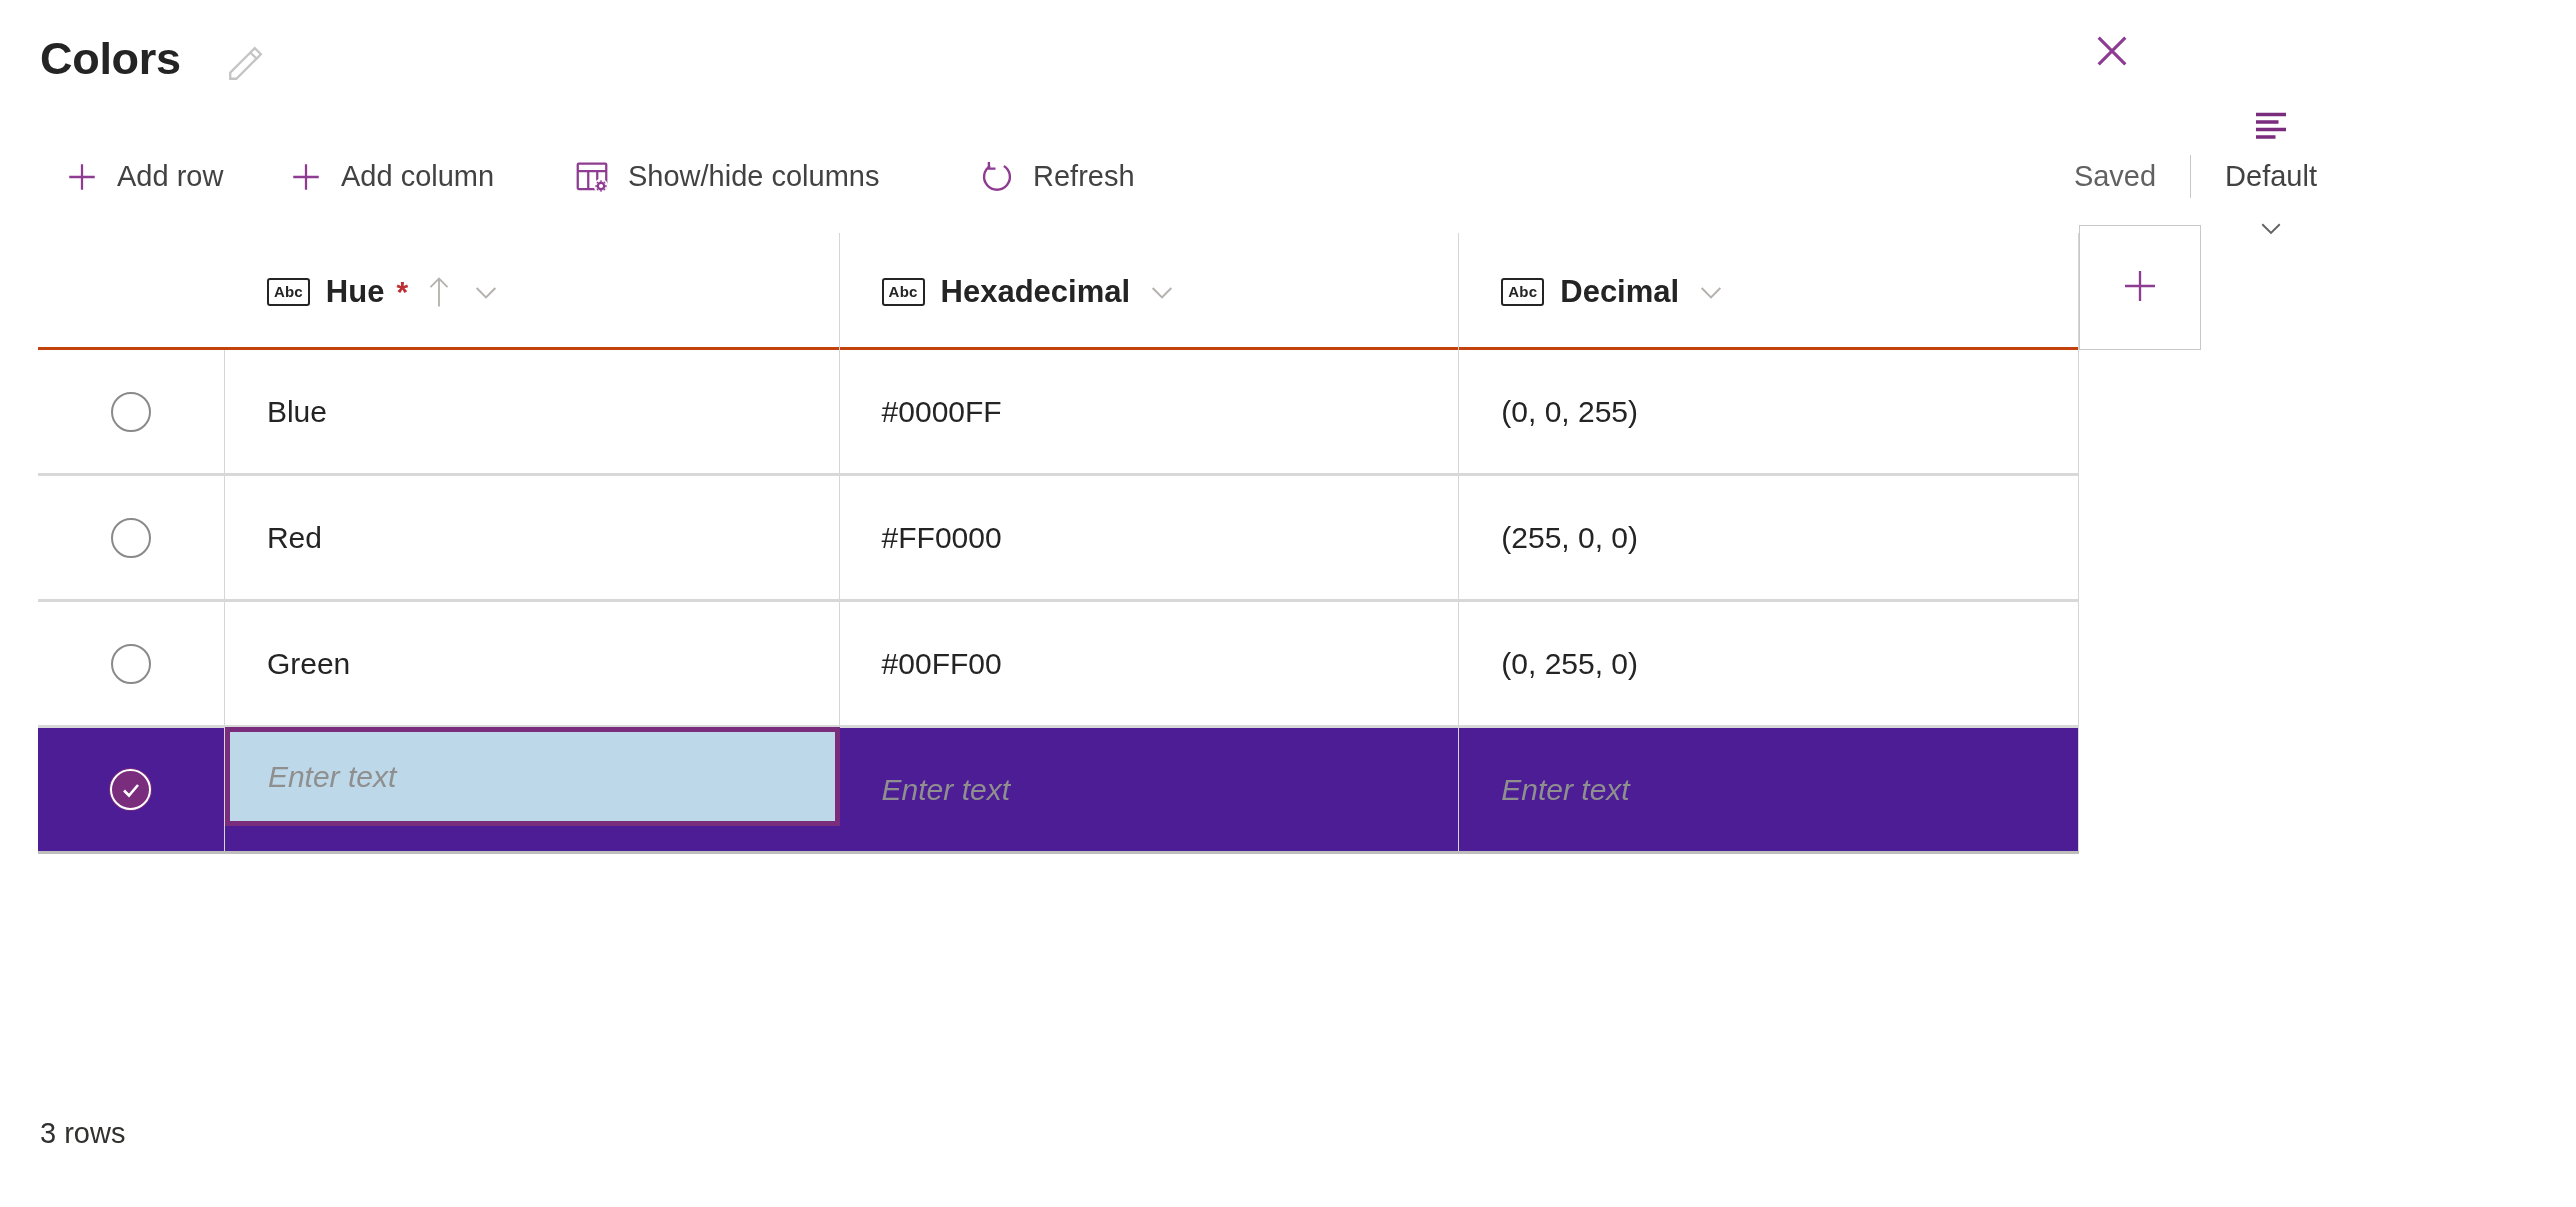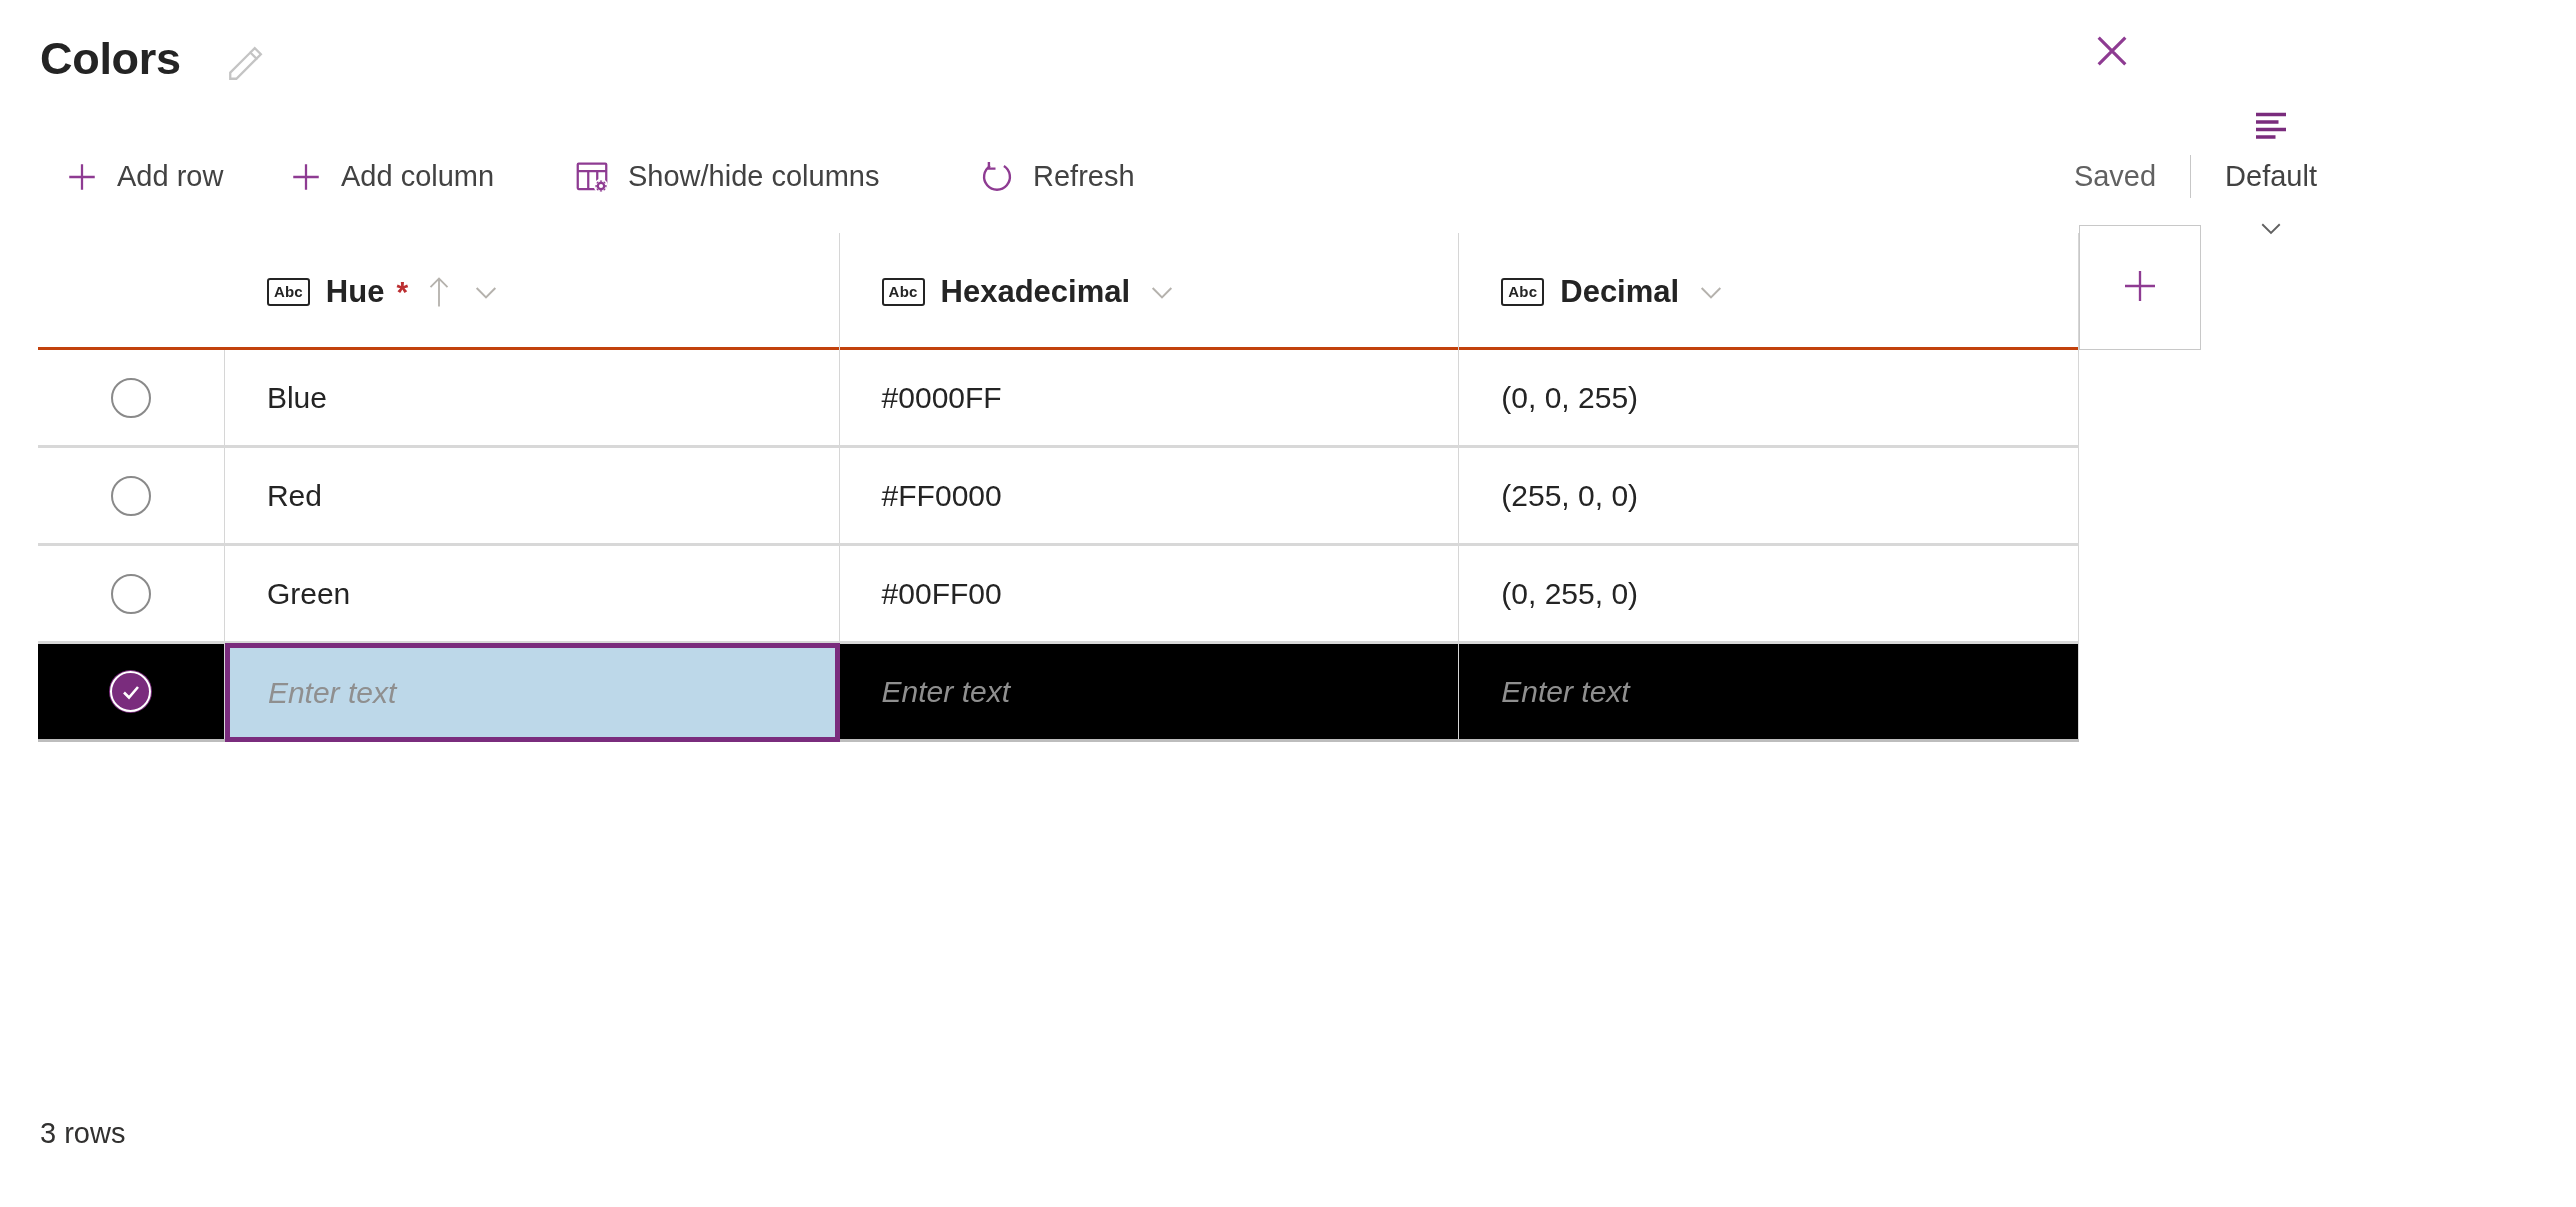--- a/index.html
+++ b/index.html
@@ -94,25 +94,26 @@
   .add-col-btn {
     position: absolute; left: 2041px; top: -8px;
     width: 122px; height: 125px;
     border: 1px solid #c8c8c8;
     background: #ffffff;
     display: flex; align-items: center; justify-content: center;
     cursor: pointer;
   }
 
   .row {
-    display: flex; height: 98px;
+    display: flex; height: 126px;
     border-bottom: 3px solid #d8d8d8;
+    justify-content: flex-end;
   }
   .row:last-child { border-bottom: 3px solid #bdbdbd; }
-  .row.active { background: #000000; }
+  .row.active { background: #4c1d95; }
   .cell {
     display: flex; align-items: center;
     padding-left: 42px;
     border-right: 1px solid #d6d6d6;
     font-size: 30px; color: #242424;
     height: 100%;
   }
   .cell.checkcol {
     width: 187px; border-right: 1px solid #d6d6d6;
     justify-content: center; padding: 0;

